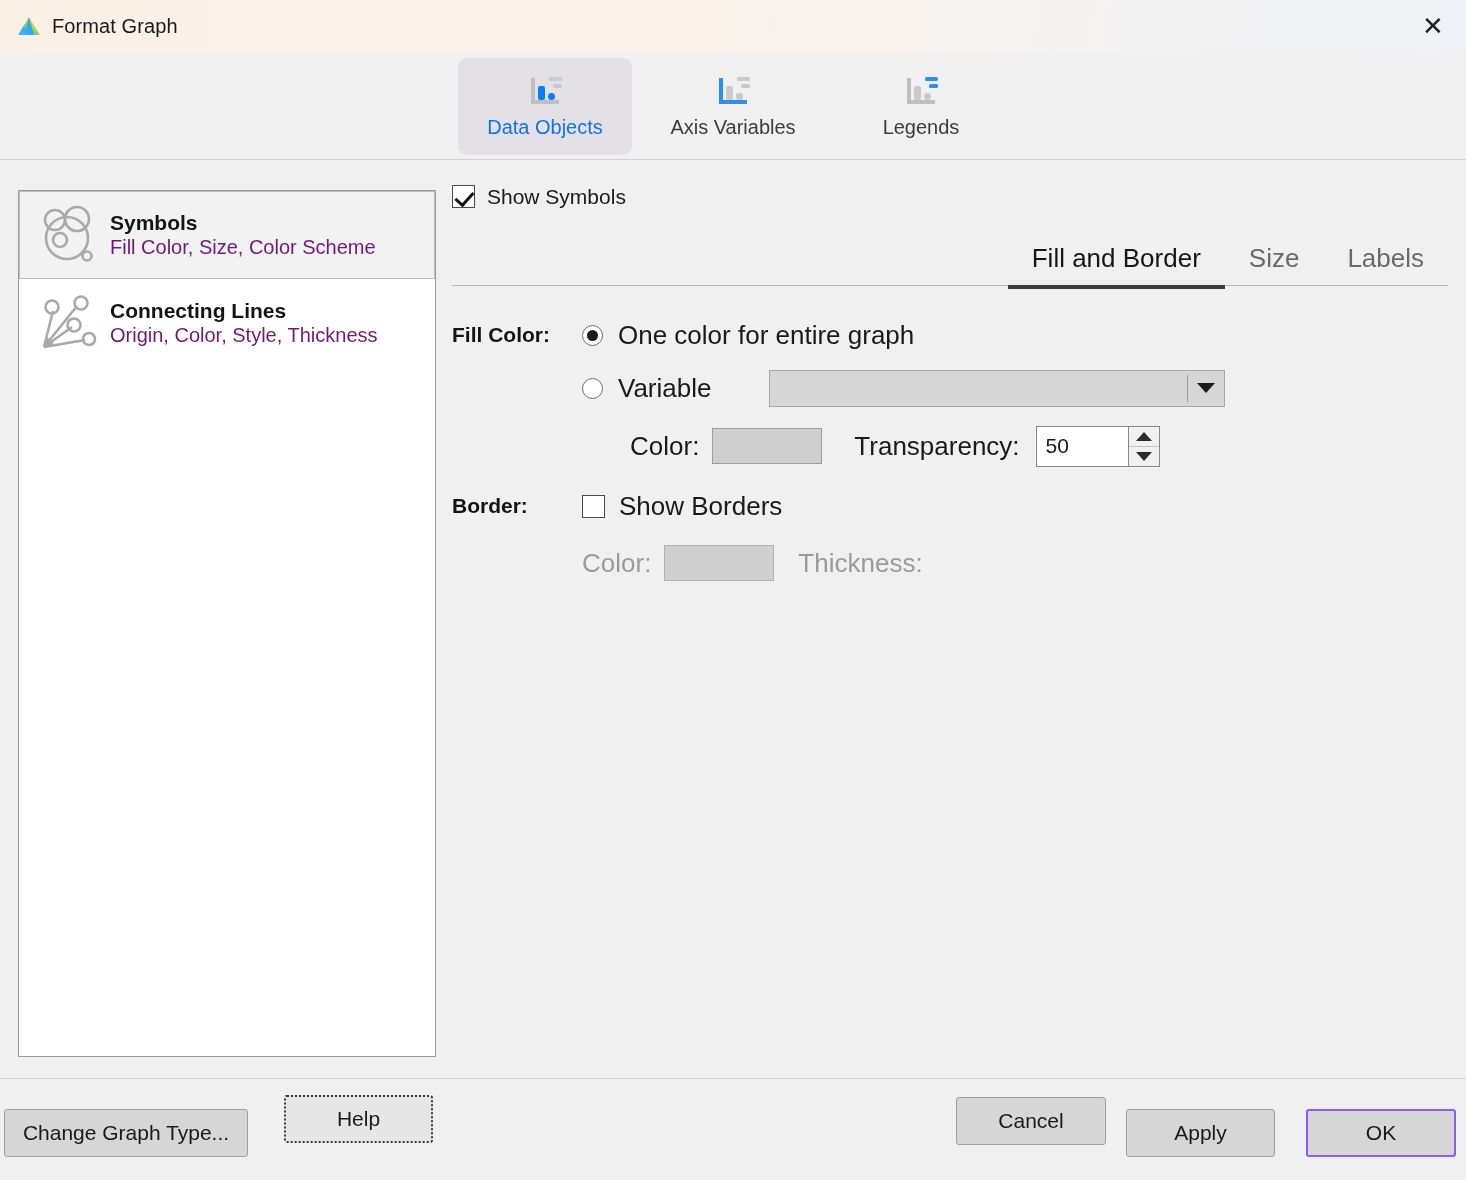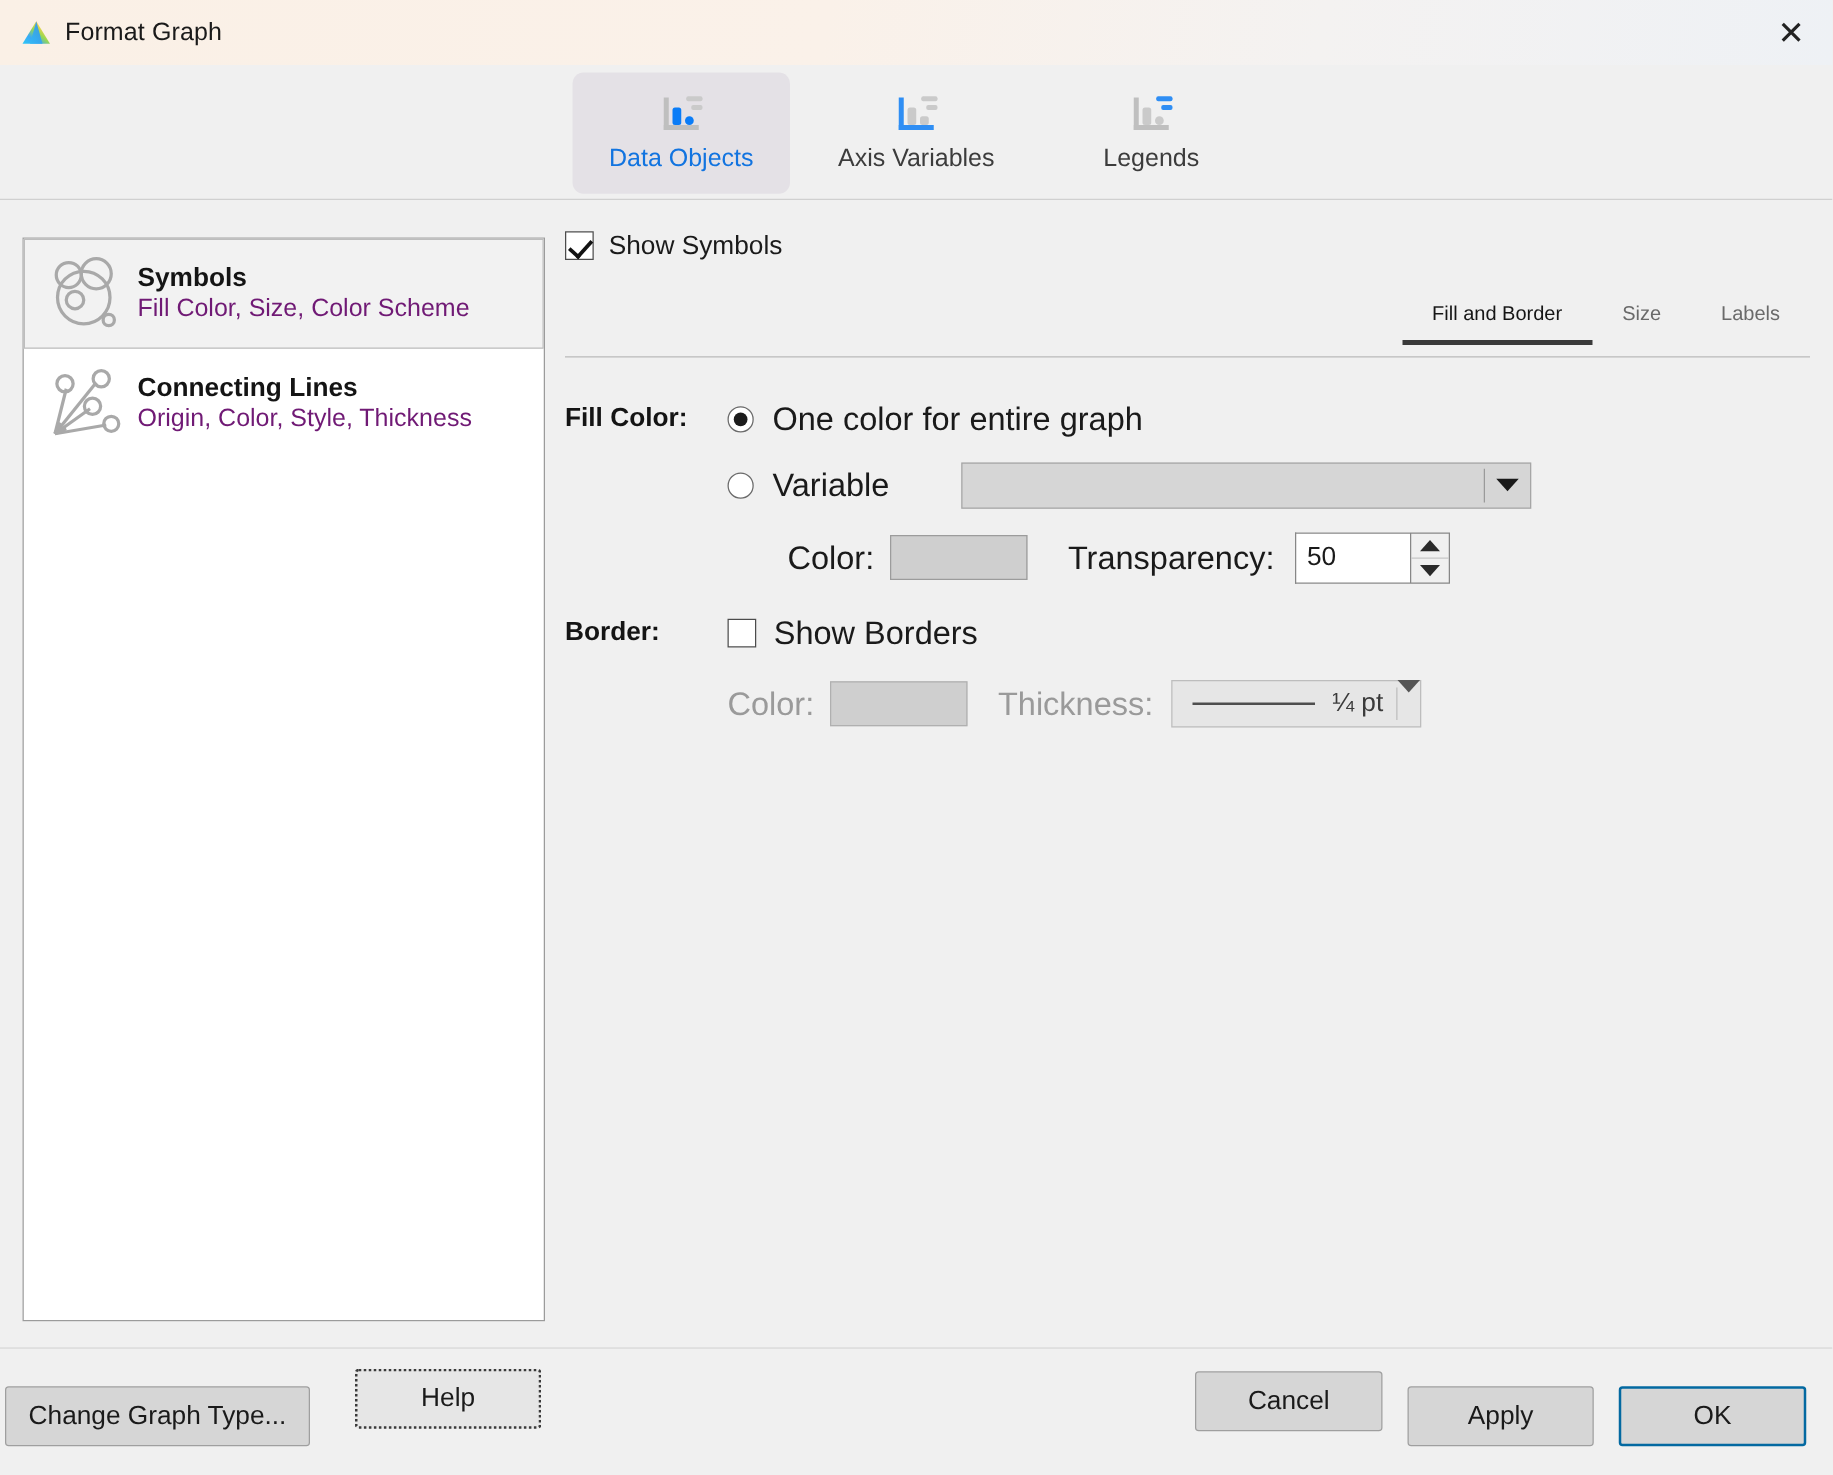--- a/index.html
+++ b/index.html
@@ -76,21 +76,21 @@
     border: solid #121212; border-width: 0 3.5px 3.5px 0; transform: rotate(42deg);
   }
   .showsymbols-label { font-size: 21px; color: #1a1a1a; }
 
   .subtabs {
     position: relative; margin-top: 14px; height: 51px;
     display: flex; align-items: flex-start; justify-content: flex-end;
     gap: 0; border-bottom: 1px solid #b9b9b9;
   }
   .subtab {
-    font-size: 16px; color: #6a6a6a; padding: 8px 24px 14px 24px;
+    font-size: 26px; color: #6a6a6a; padding: 8px 24px 14px 24px;
     cursor: default; position: relative;
   }
   .subtab.active { color: #161616; }
   .subtab.active::after {
     content: ""; position: absolute; left: 0; right: 0; bottom: -1px; height: 4px;
     background: #3a3a3a;
   }
 
   .form { margin-top: 28px; position: relative; }
   .row { display: flex; align-items: center; }
@@ -160,21 +160,21 @@
 
   
   .footer-sep { position: absolute; left: 0; top: 1078px; width: 1466px; height: 1px; background: #d2d2d2; }
   .footer { position: absolute; left: 0; top: 1079px; width: 1466px; height: 101px; background: #f0f0f0; }
   .btn {
     height: 48px; background: #d6d6d6; border: 1px solid #9f9f9f; border-radius: 3px;
     display: inline-flex; align-items: center; justify-content: center;
     font-size: 21px; color: #1a1a1a; cursor: default; position: absolute;
   }
   .btn.focus-dotted { border: 2px dotted #3a3a3a; background: #e6e6e6; }
-  .btn.default-blue { border: 2px solid #0369a1; }
+  .btn.default-blue { border: 2px solid #8b5cf6; margin-left: 11px; }
 
   
   svg { display: block; }
 </style>
 </head>
 <body>
 
 <div class="titlebar">
   <span class="title-icon">
     <svg width="26" height="26" viewBox="0 0 26 26">
@@ -350,26 +350,20 @@
       <span class="lbl" style="margin-left:14px;">Show Borders</span>
     </div>
 
     <div class="row" style="height:48px;margin-top:12px;">
       <span style="width:130px;"></span>
       <span class="lbl dim">Color:</span>
       <span class="swatch-border" style="margin-left:13px;">
         <span class="inner"></span>
       </span>
       <span class="lbl dim" style="margin-left:24px;">Thickness:</span>
-      <span class="thickness-combo" style="margin-left:14px;">
-        <span class="thickness-line"></span>
-        <span class="thickness-val">¼ pt</span>
-        <span class="divider" style="width:1px;height:26px;background:#bdbdbd;"></span>
-        <span class="arrow"><span class="caret dim"></span></span>
-      </span>
     </div>
 
   </div>
 </div>
 
 <div class="footer-sep"></div>
 <div class="footer">
   <span class="btn" style="left:4px; top:30px; width:244px;">Change Graph Type...</span>
   <span class="btn focus-dotted" style="left:284px; top:16px; width:149px;">Help</span>
   <span class="btn" style="left:956px; top:18px; width:150px;">Cancel</span>

